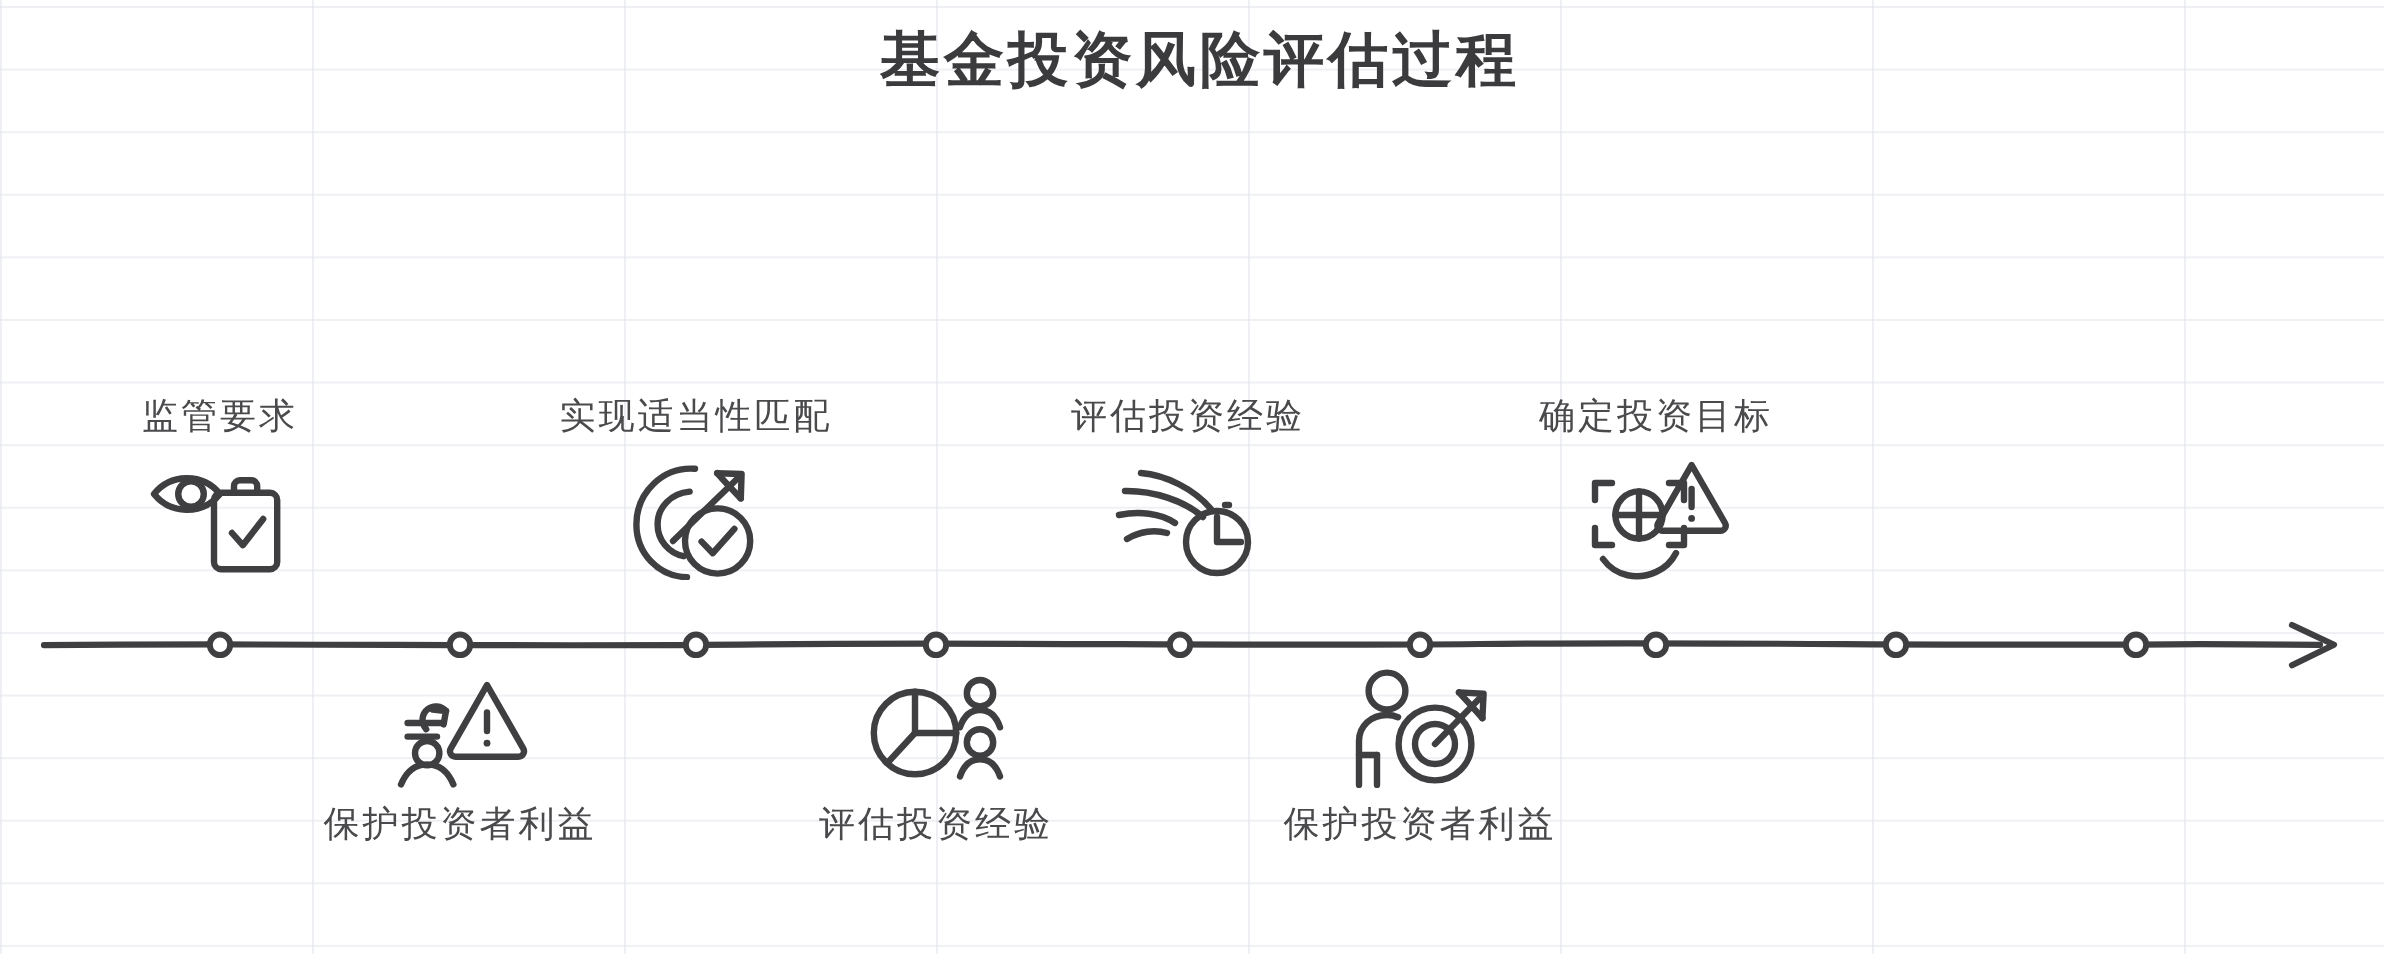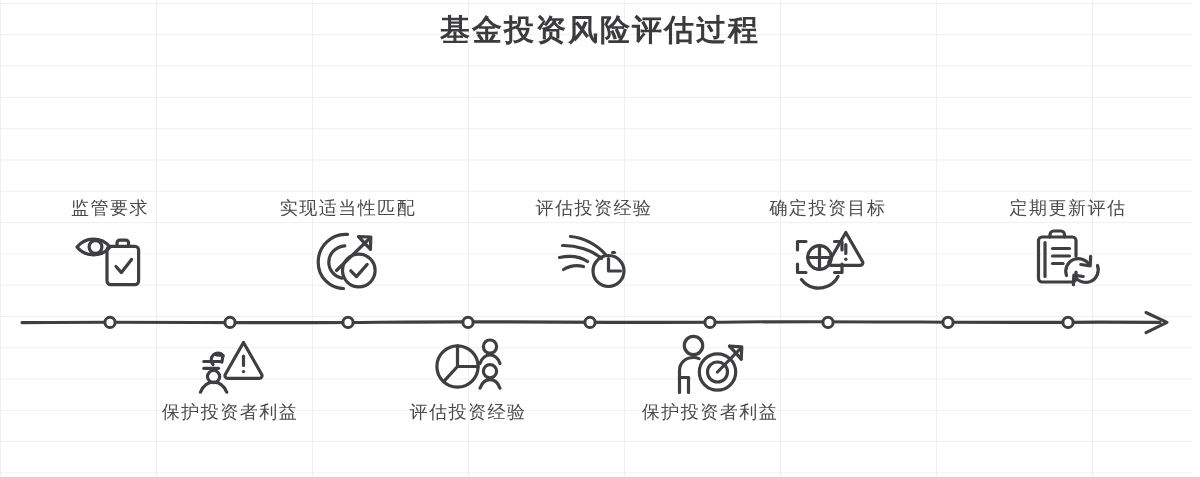--- a/index.html
+++ b/index.html
@@ -237,37 +237,14 @@
 
         <path d="M54.8,4.5 L71.5,33.5 C72.5,35.3 71.3,37.4 69.2,37.4 L40.4,37.4
                  C38.3,37.4 37.1,35.3 38.1,33.5 L54.8,4.5 Z"></path>
         <path d="M54.8,16.5 L54.8,25.5"></path>
         <circle cx="54.8" cy="31.2" r="1.7" fill="#3f3f42" stroke="none"></circle>
       </svg>
     </div>
   </div>
 
 
-  <div class="milestone top" style="left:1068px;">
-    <div class="ms-label">定期更新评估</div>
-    <div class="ms-icon">
-      <svg width="74" height="62" viewBox="0 0 74 62" fill="none" stroke="#3f3f42" stroke-width="3.2" stroke-linecap="round" stroke-linejoin="round">
-
-        <path d="M7.5,12.5 C7.5,10.6 9.1,9 11,9 L41.5,9 C43.4,9 45,10.6 45,12.5 L45,28"></path>
-        <path d="M45,44 L45,50.5 C45,52.4 43.4,54 41.5,54 L11,54 C9.1,54 7.5,52.4 7.5,50.5 L7.5,12.5"></path>
-
-        <path d="M14,14.5 L14,48.5"></path>
-
-        <path d="M19,9 L19,6.5 C19,4.6 20.6,3 22.5,3 L30,3 C31.9,3 33.5,4.6 33.5,6.5 L33.5,9"></path>
-
-        <path d="M21.5,20.5 L38.5,20.5"></path>
-        <path d="M21.5,28 L38.5,28"></path>
-        <path d="M21.5,35.5 L32,35.5"></path>
-
-        <path d="M35.5,47.5 C33.3,41.3 36.2,34.2 42.3,31.6 C48.1,29.1 54.9,31.3 58.2,36.5"></path>
-        <path d="M59.6,28.3 L59.2,37.8 L49.8,36.5"></path>
-        <path d="M66.5,37.5 C68.7,43.7 65.8,50.8 59.7,53.4 C53.9,55.9 47.1,53.7 43.8,48.5"></path>
-        <path d="M42.4,56.7 L42.8,47.2 L52.2,48.5"></path>
-      </svg>
-    </div>
-  </div>
 
 </div>
 
 </body></html>

